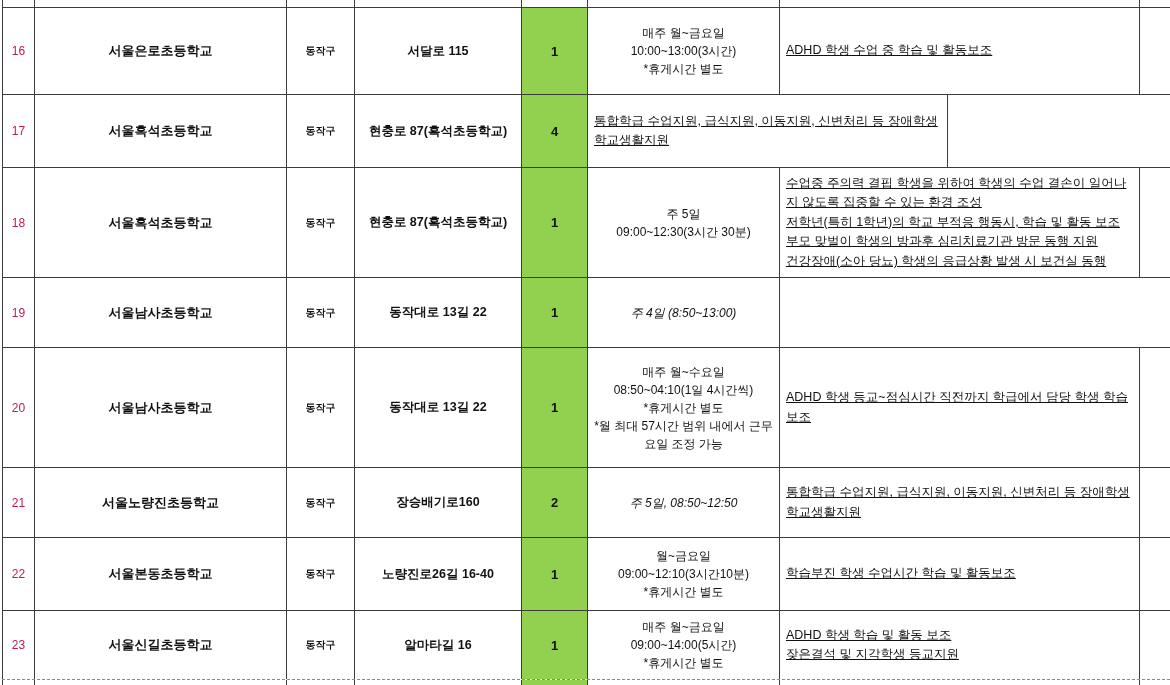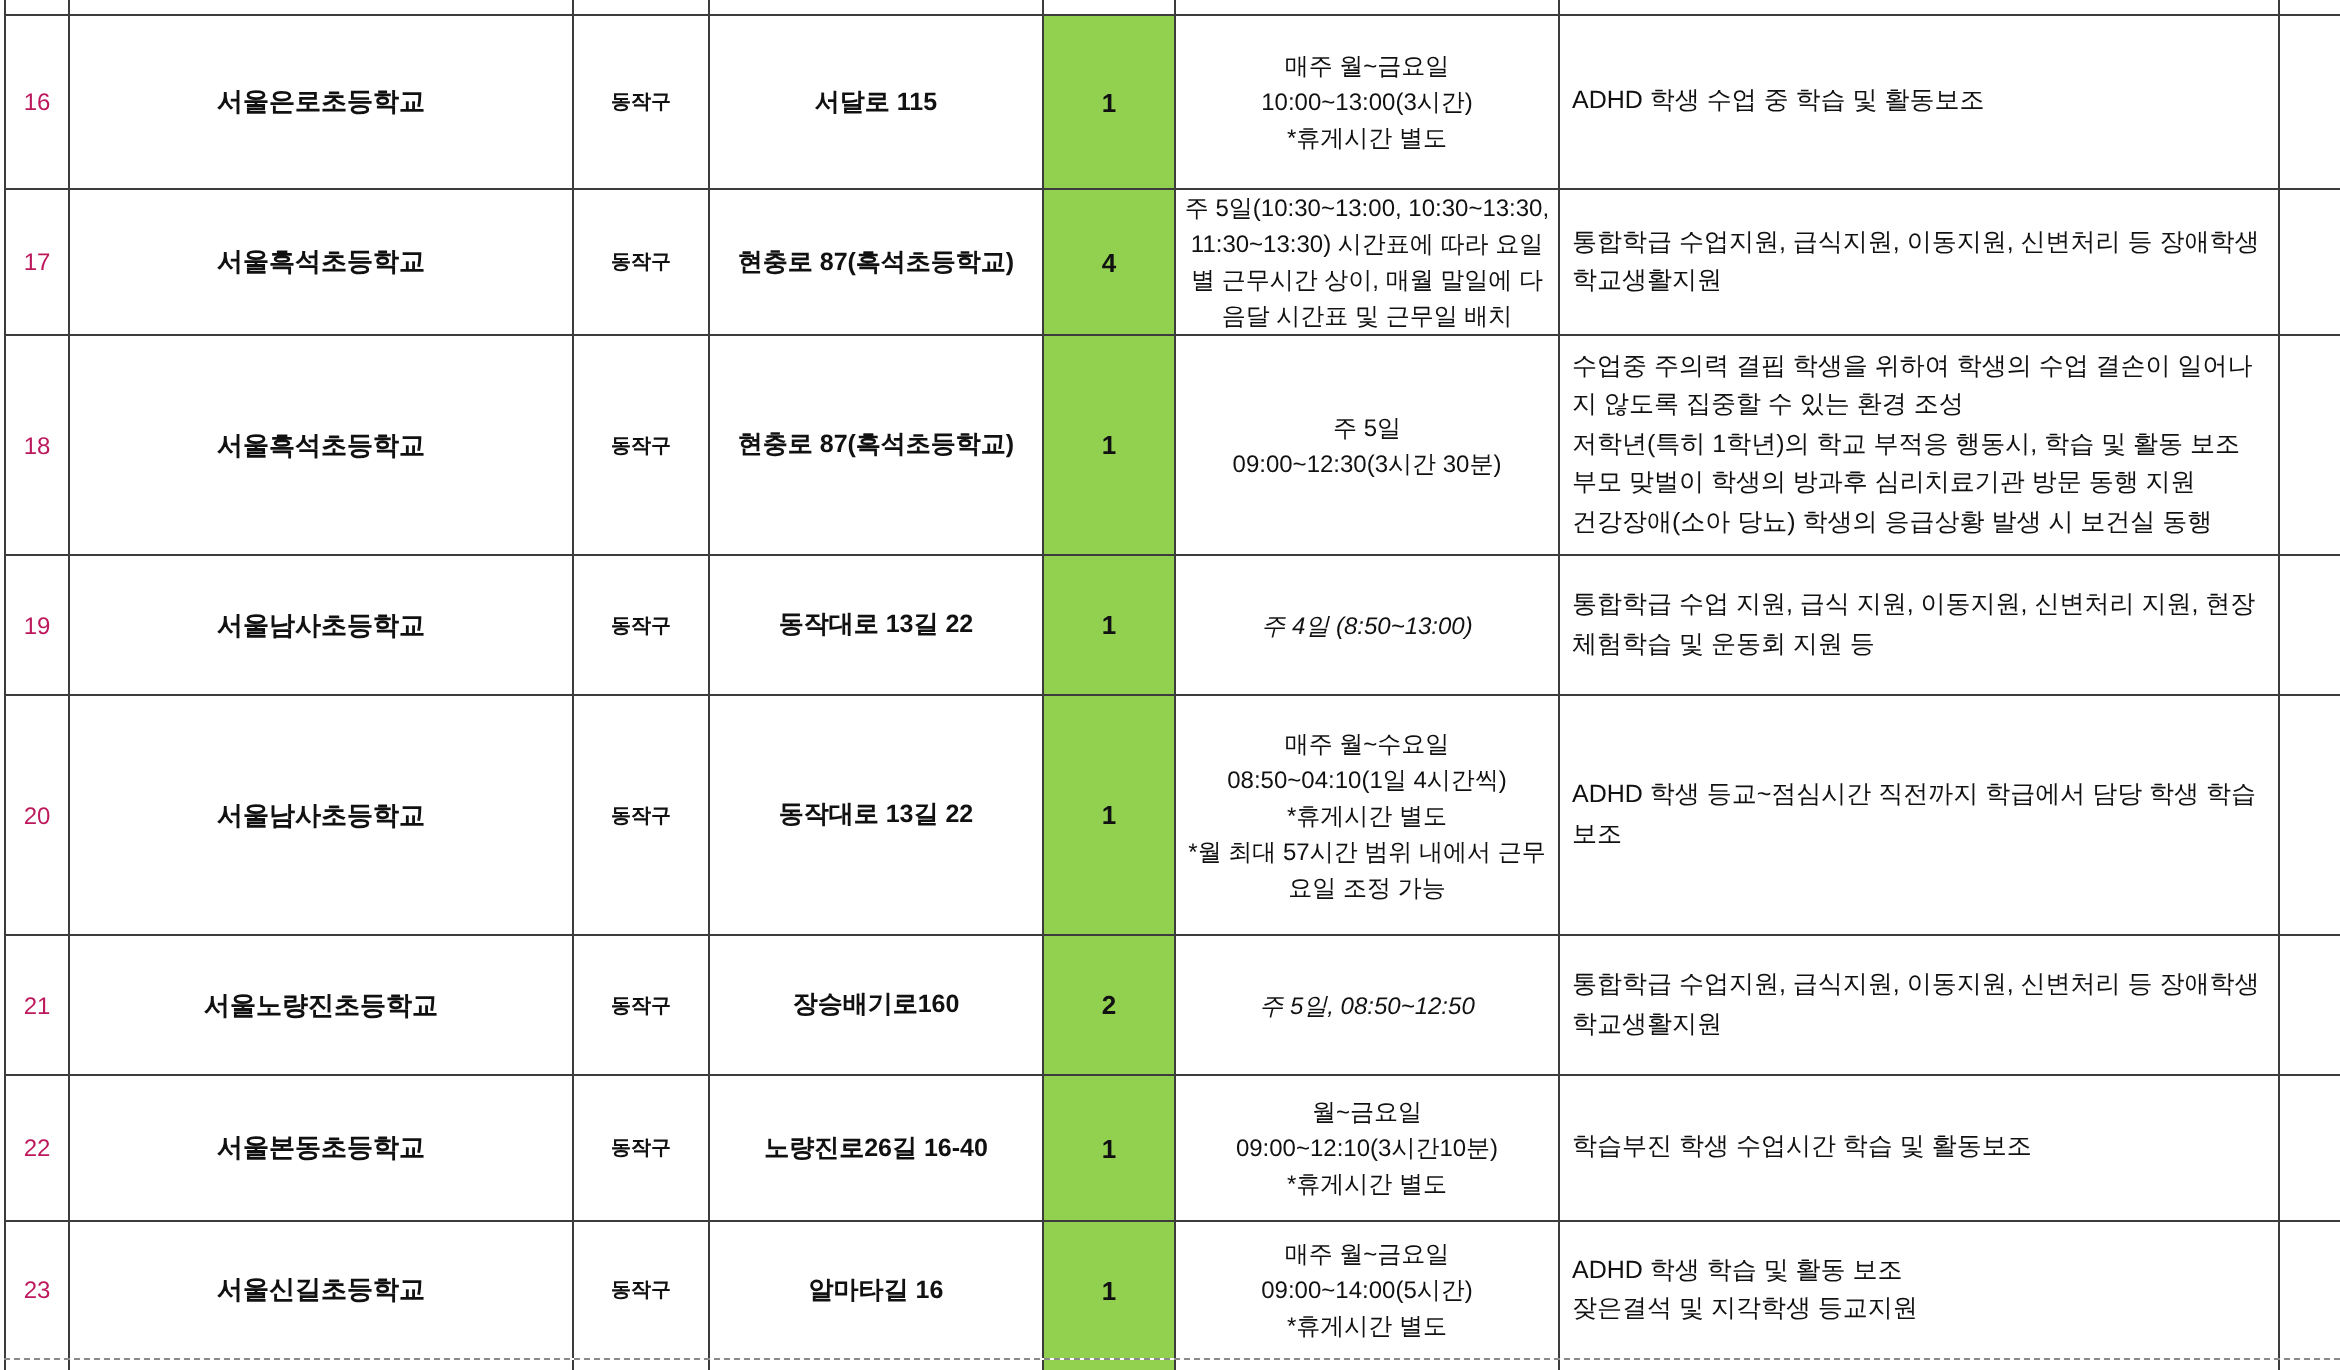--- a/index.html
+++ b/index.html
@@ -43,20 +43,21 @@
     padding: 2px 4px;
   }
   .c-duties {
     width: 360px;
     font-size: 12.5px;
     line-height: 1.55;
     white-space: pre-line;
     justify-content: flex-start;
     text-align: left;
     padding: 3px 6px;
+    text-decoration: underline;
   }
   .italic { font-style: italic; }
 
   
   #table-body .row:nth-child(1) { height: 87px; }
   #table-body .row:nth-child(2) { height: 73px; }
   #table-body .row:nth-child(3) { height: 110px; }
   #table-body .row:nth-child(4) { height: 70px; }
   #table-body .row:nth-child(5) { height: 120px; }
   #table-body .row:nth-child(6) { height: 70px; }
@@ -99,21 +100,20 @@
 10:00~13:00(3시간)
 *휴게시간 별도</div>
     <div class="cell c-duties">ADHD 학생 수업 중 학습 및 활동보조</div>
   </div>
       <div class="row">
     <div class="cell c-num">17</div>
     <div class="cell c-school">서울흑석초등학교</div>
     <div class="cell c-district">동작구</div>
     <div class="cell c-address">현충로 87(흑석초등학교)</div>
     <div class="cell c-count">4</div>
-    <div class="cell c-schedule">주 5일(10:30~13:00, 10:30~13:30, 11:30~13:30) 시간표에 따라 요일별 근무시간 상이, 매월 말일에 다음달 시간표 및 근무일 배치</div>
     <div class="cell c-duties">통합학급 수업지원, 급식지원, 이동지원, 신변처리 등 장애학생 학교생활지원</div>
   </div>
       <div class="row">
     <div class="cell c-num">18</div>
     <div class="cell c-school">서울흑석초등학교</div>
     <div class="cell c-district">동작구</div>
     <div class="cell c-address">현충로 87(흑석초등학교)</div>
     <div class="cell c-count">1</div>
     <div class="cell c-schedule">주 5일
 09:00~12:30(3시간 30분)</div>
@@ -122,21 +122,20 @@
 부모 맞벌이 학생의 방과후 심리치료기관 방문 동행 지원
 건강장애(소아 당뇨) 학생의 응급상황 발생 시 보건실 동행</div>
   </div>
       <div class="row">
     <div class="cell c-num">19</div>
     <div class="cell c-school">서울남사초등학교</div>
     <div class="cell c-district">동작구</div>
     <div class="cell c-address">동작대로 13길 22</div>
     <div class="cell c-count">1</div>
     <div class="cell c-schedule italic">주  4일 (8:50~13:00)</div>
-    <div class="cell c-duties">통합학급 수업 지원, 급식 지원, 이동지원, 신변처리 지원, 현장체험학습 및 운동회 지원 등</div>
   </div>
       <div class="row">
     <div class="cell c-num">20</div>
     <div class="cell c-school">서울남사초등학교</div>
     <div class="cell c-district">동작구</div>
     <div class="cell c-address">동작대로 13길 22</div>
     <div class="cell c-count">1</div>
     <div class="cell c-schedule">매주 월~수요일
 08:50~04:10(1일 4시간씩)
 *휴게시간 별도

